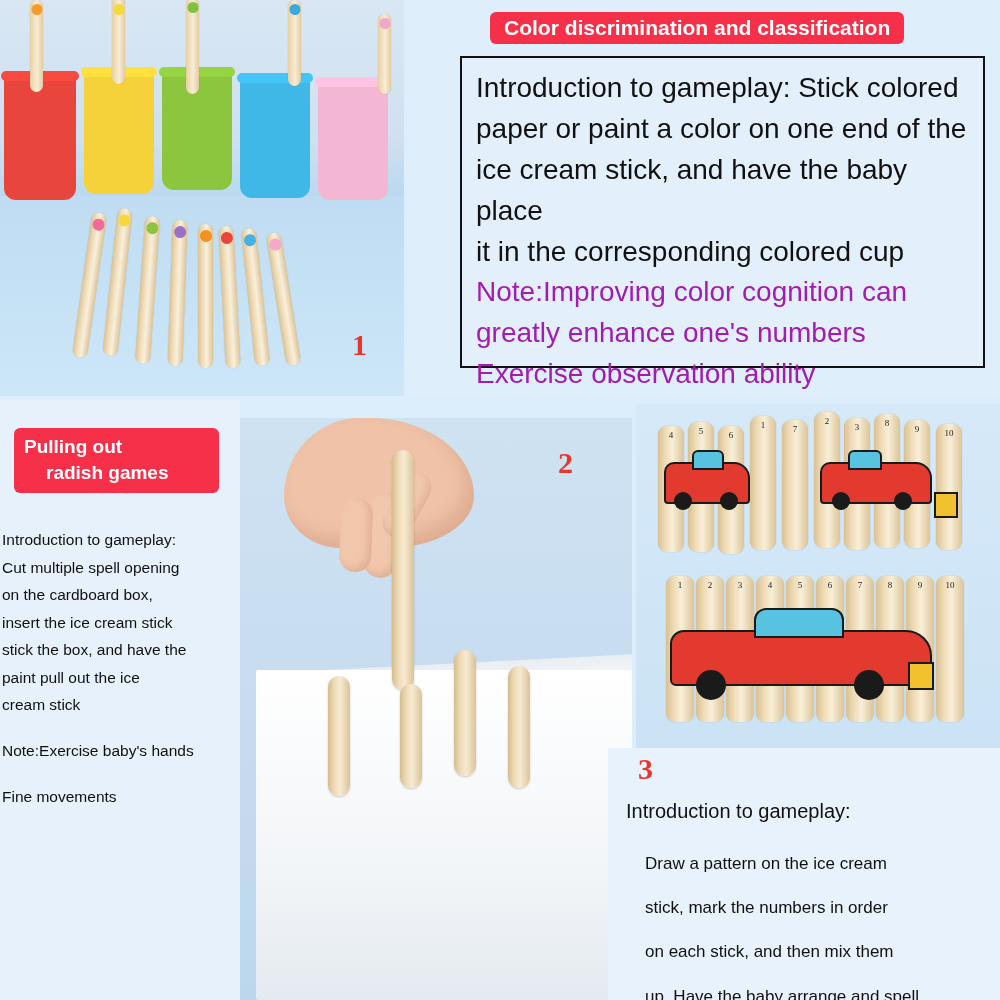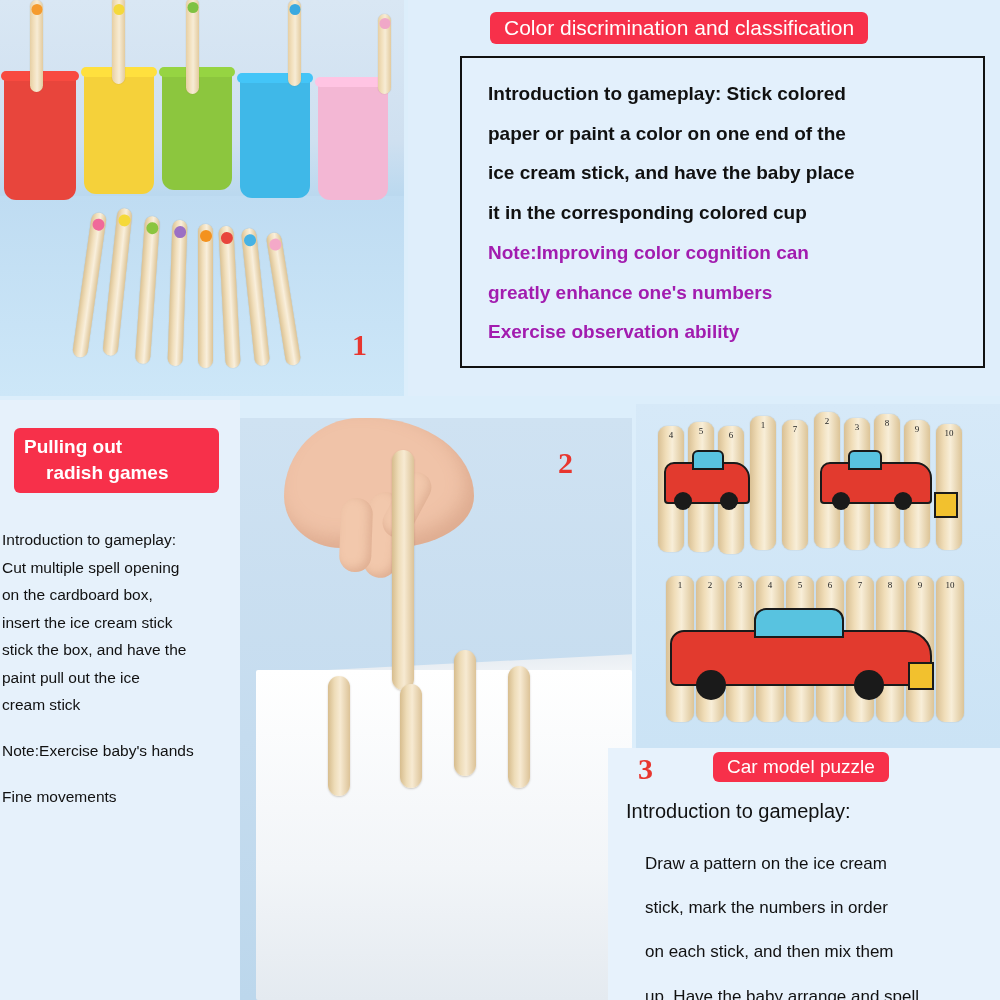--- a/index.html
+++ b/index.html
@@ -91,44 +91,43 @@
     left: 408px; top: 0;
     width: 592px; height: 396px;
     background: #dfeefb;
   }
   .ribbon {
     background: #f7304a;
     color: #ffffff;
     border-radius: 6px;
     display: inline-block;
     padding: 4px 14px;
-    font-weight: normal;
+    font-weight: bold;
     white-space: nowrap;
   }
   .titleA {
     position: absolute;
     left: 82px; top: 12px;
     font-size: 21px;
     font-family: "Liberation Sans", sans-serif;
   }
   .boxA {
     position: absolute;
     left: 52px; top: 56px;
     width: 525px; height: 312px;
     border: 2px solid #111;
     background: #e3f0fc;
     box-sizing: border-box;
     padding: 10px 14px 0 14px;
   }
   .boxA p {
-    margin: 12px;
-    font-size: 19px;
+    margin: 0;
+    font-size: 28px;
     line-height: 1.46;
     color: #111;
-    font-weight: bold;
   }
   .boxA p.note {
     color: #a21caf;
   }
 
   
   .panelB {
     position: absolute;
     left: 0; top: 400px;
     width: 240px; height: 600px;
@@ -466,23 +465,20 @@
 
     <div class="car-red" style="left:34px; top:226px; width:258px; height:52px; border-radius:14px 26px 6px 6px;"></div>
     <div class="window-blue" style="left:118px; top:204px; width:86px; height:26px; border-radius:12px 12px 0 0;"></div>
     <div class="wheel" style="left:60px; top:266px; width:30px; height:30px;"></div>
     <div class="wheel" style="left:218px; top:266px; width:30px; height:30px;"></div>
     <div style="position:absolute; left:272px; top:258px; width:22px; height:24px; background:#f2c12e; border:2px solid #1a1a1a;"></div>
   </div>
 
   <div class="panelC">
     <div class="badge3">3</div>
-    <div class="titleC">
-      <span class="ribbon">Car model puzzle</span>
-    </div>
     <div class="subC">Introduction to gameplay:</div>
     <div class="bodyC">
       <p>Draw a pattern on the ice cream</p>
       <p>stick, mark the numbers in order</p>
       <p>on each stick, and then mix them</p>
       <p>up. Have the baby arrange and spell</p>
       <p>out the model in order</p>
     </div>
   </div>
 

